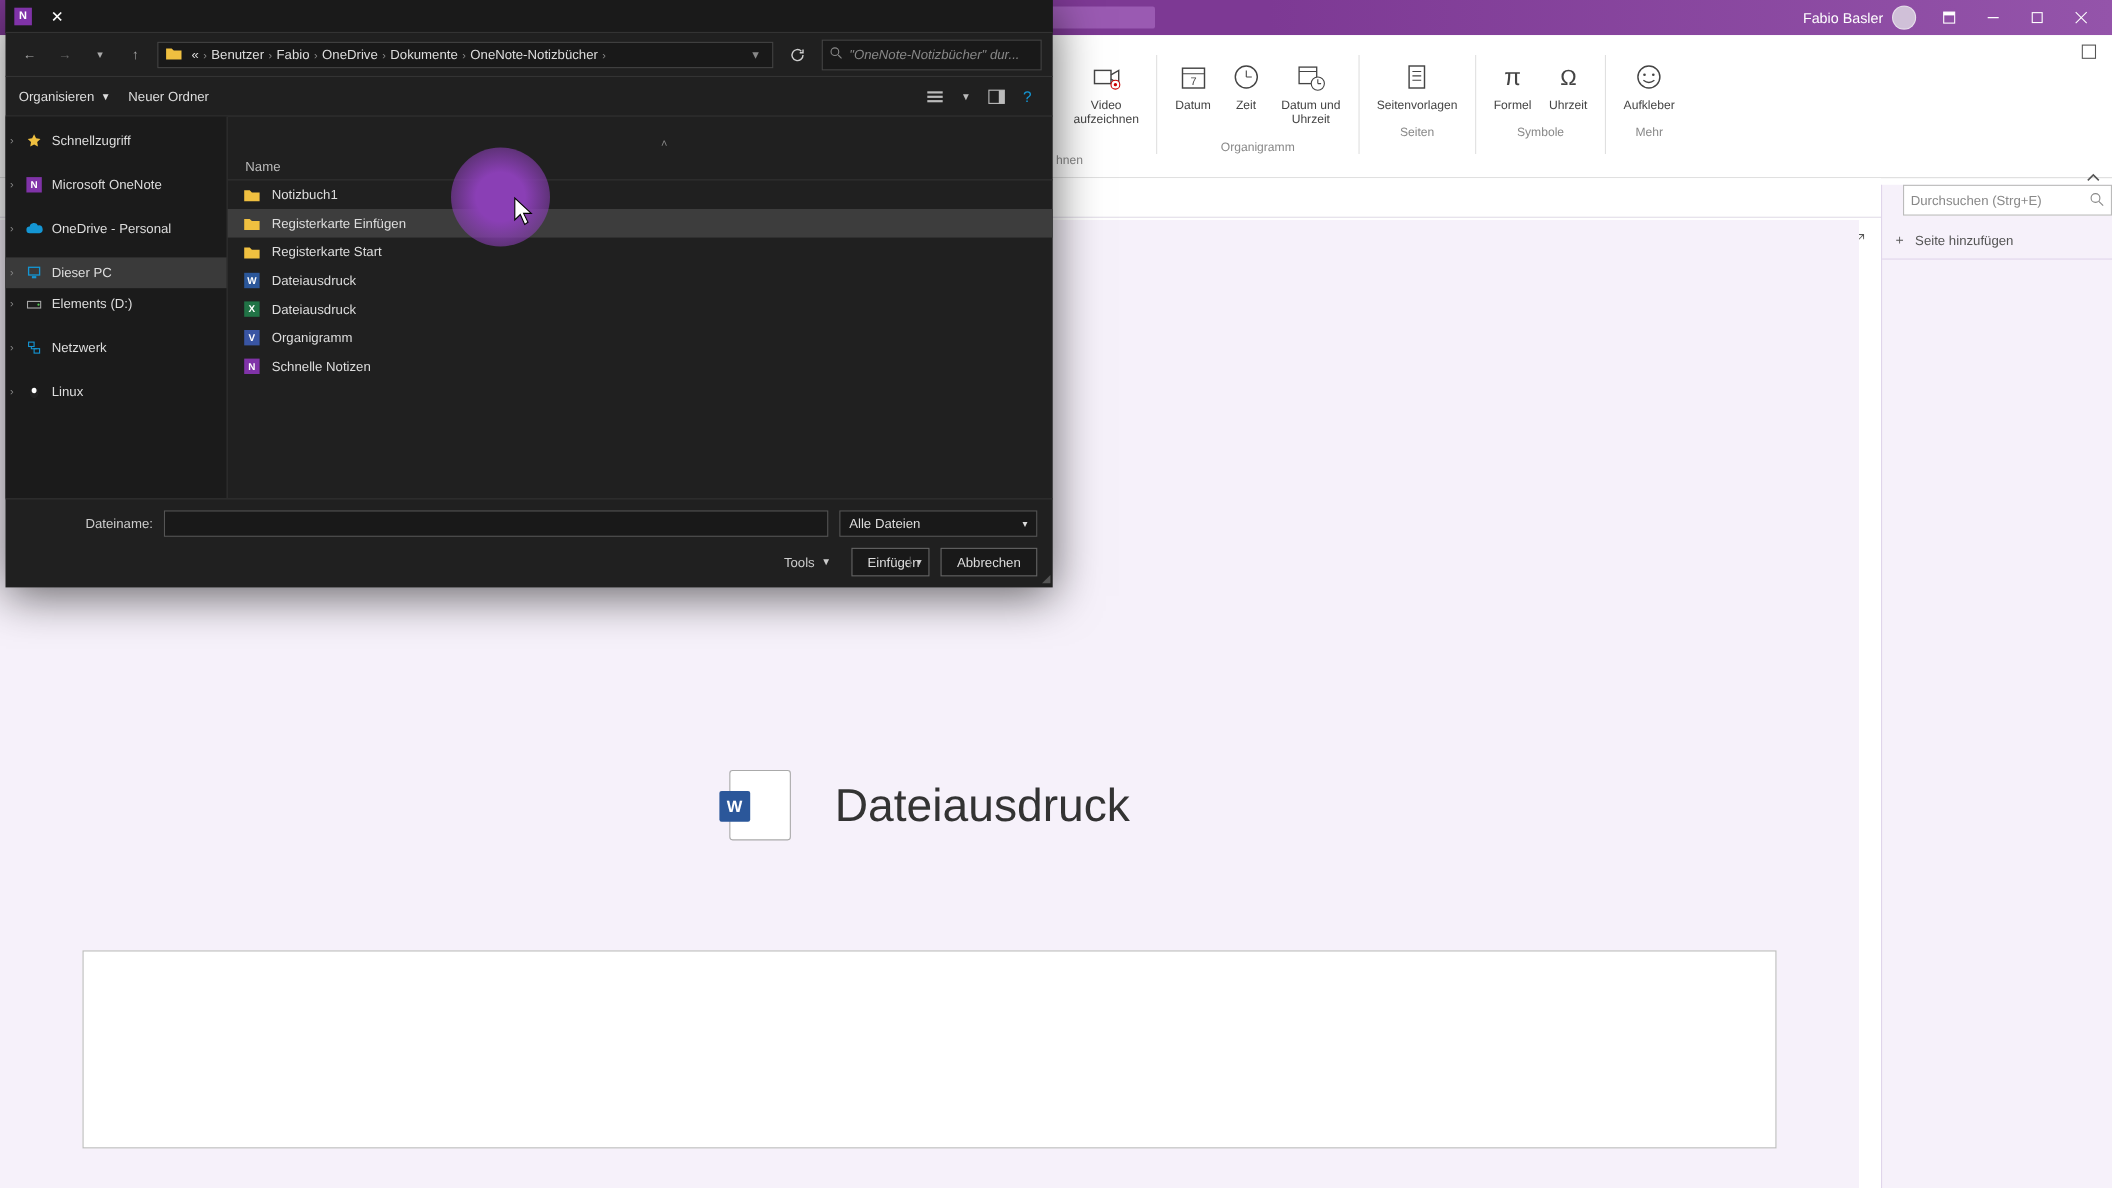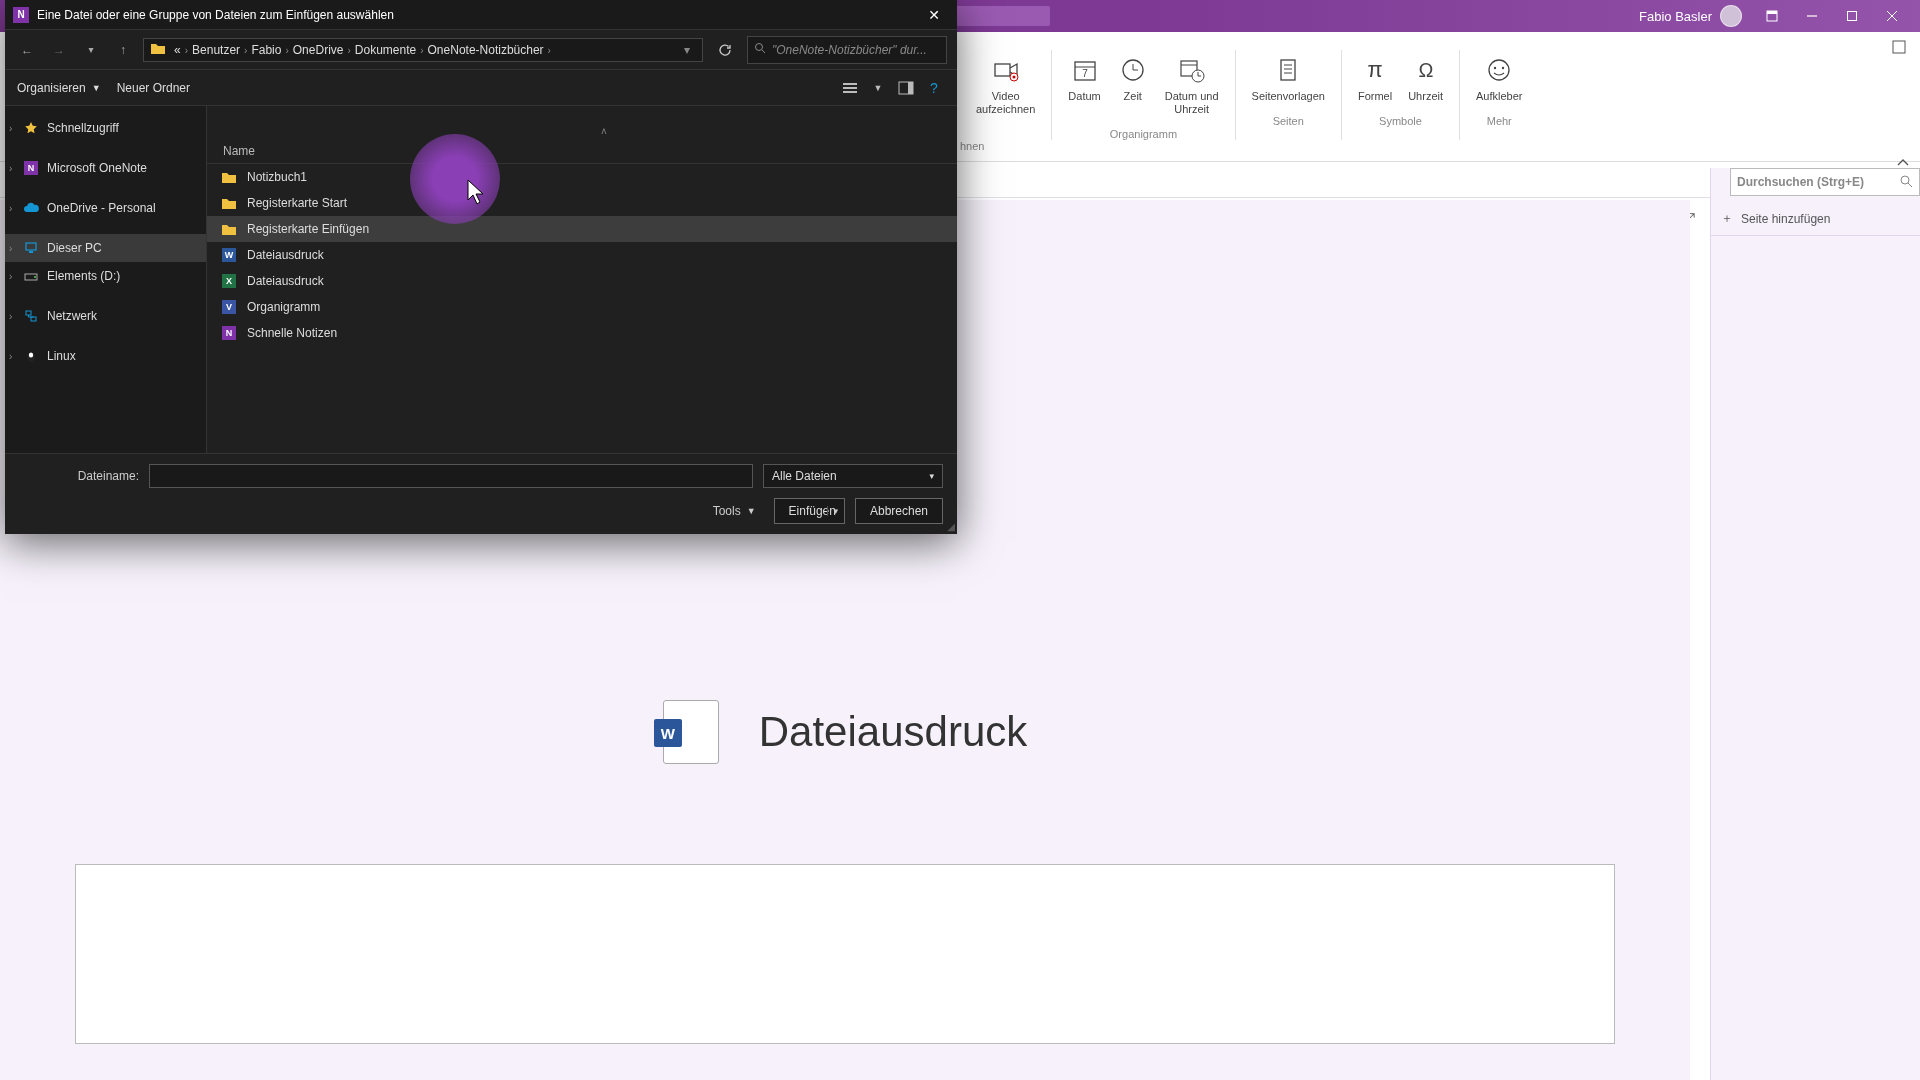--- a/index.html
+++ b/index.html
@@ -29,21 +29,21 @@
 
 .page-area { position: absolute; top: 200px; left: 0; right: 230px; bottom: 0; background: #f6f1fa; }
 .page-content { position: absolute; top: 20px; left: 40px; right: 40px; display:flex; flex-direction:column; align-items:center; }
 .word-block { display: flex; align-items: center; gap: 40px; margin-top: 480px; }
 .word-icon { width: 56px; height: 64px; background: #fff; border: 1px solid #aaa; border-radius: 3px; position: relative; }
 .word-icon::before { content: "W"; position: absolute; left: -10px; top: 18px; background: #2b579a; color: #fff; font-weight: bold; width: 28px; height: 28px; display: flex; align-items: center; justify-content: center; font-size: 15px; border-radius: 2px; }
 .page-frame { margin-top: 100px; width: 1540px; height: 180px; background:#fff; border:1px solid #bbb; }
 
 
 .right-panel { position: absolute; top: 168px; right: 0; width: 210px; bottom: 0; background: #f6f1fa; border-left: 1px solid #e0d5eb; }
-.search-right { position: absolute; top: 0; right: 0; width: 190px; height: 28px; border: 1px solid #bbb; background: #fff; display: flex; align-items: center; padding: 0 6px; font-size: 12px; color: #888; font-weight: bold; }
+.search-right { position: absolute; top: 0; right: 0; width: 190px; height: 28px; border: 1px solid #bbb; background: #fff; display: flex; align-items: center; padding: 0 6px; font-size: 12px; color: #888; }
 .search-right .mag { position: absolute; right: 6px; }
 .add-page { display: flex; align-items: center; gap: 8px; padding: 8px 10px; font-size: 12px; color: #555; border-bottom: 1px solid #e0d5eb; margin-top: 34px; }
 .page-list-item { padding: 6px 14px; font-size: 12px; color: #444; }
 .page-list-item.active { background: #fff; border: 1px solid #cfb8e0; }
 .expand-icon { position: absolute; top: 210px; right: 225px; font-size: 16px; color: #555; }
 
 
 .dialog { position: absolute; top: 0; left: 5px; width: 952px; height: 534px; background: #202020; color: #fff; box-shadow: 0 8px 40px rgba(0,0,0,0.6); display: flex; flex-direction: column; font-size: 12px; }
 .dlg-titlebar { height: 30px; background: #1a1a1a; display: flex; align-items: center; padding: 0 8px; border-bottom: 1px solid #333; }
 .dlg-title-icon { width: 16px; height: 16px; background: #8033a8; margin-right: 8px; display:flex;align-items:center;justify-content:center;color:#fff;font-size:10px;font-weight:bold;}
@@ -279,21 +279,20 @@
       <div class="word-icon"></div>
       <div class="heading-text">Dateiausdruck</div>
     </div>
     <div class="page-frame"></div>
   </div>
 </div>
 
 <div class="dialog">
   <div class="dlg-titlebar">
     <span class="dlg-title-icon">N</span>
-    <span class="dlg-title-text">Eine Datei oder eine Gruppe von Dateien zum Einfügen auswählen</span>
     <span class="dlg-close">✕</span>
   </div>
 
   <div class="dlg-nav">
     <span class="nav-btn">←</span>
     <span class="nav-btn" style="opacity:.5">→</span>
     <span class="nav-btn" style="font-size:10px">▾</span>
     <span class="nav-btn">↑</span>
     <div class="addr-bar">
       <span><svg width="16" height="14" viewBox="0 0 16 14">
@@ -422,35 +421,35 @@
       <span class="sort-caret">˄</span>
       <div class="file-rows" id="files">
           <div class="file-row">
             <span class="file-ic">
               <svg width="16" height="14" viewBox="0 0 16 14">
                 <path d="M1 3h5l2 2h7v8H1z" fill="#f0c040"></path>
               </svg>
             </span>
             <span>Notizbuch1</span>
           </div>
-          <div class="file-row">
+          <div class="file-row selected">
             <span class="file-ic">
               <svg width="16" height="14" viewBox="0 0 16 14">
                 <path d="M1 3h5l2 2h7v8H1z" fill="#f0c040"></path>
               </svg>
             </span>
-            <span>Registerkarte Start</span>
-          </div>
-          <div class="file-row selected">
+            <span>Registerkarte Einfügen</span>
+          </div>
+          <div class="file-row">
             <span class="file-ic">
               <svg width="16" height="14" viewBox="0 0 16 14">
                 <path d="M1 3h5l2 2h7v8H1z" fill="#f0c040"></path>
               </svg>
             </span>
-            <span>Registerkarte Einfügen</span>
+            <span>Registerkarte Start</span>
           </div>
           <div class="file-row">
             <span class="file-ic">
               <span style="background:#2b579a;color:#fff;font-size:9px;width:14px;height:14px;display:inline-flex;align-items:center;justify-content:center;font-weight:bold">W</span>
             </span>
             <span>Dateiausdruck</span>
           </div>
           <div class="file-row">
             <span class="file-ic">
               <span style="background:#217346;color:#fff;font-size:9px;width:14px;height:14px;display:inline-flex;align-items:center;justify-content:center;font-weight:bold">X</span>

